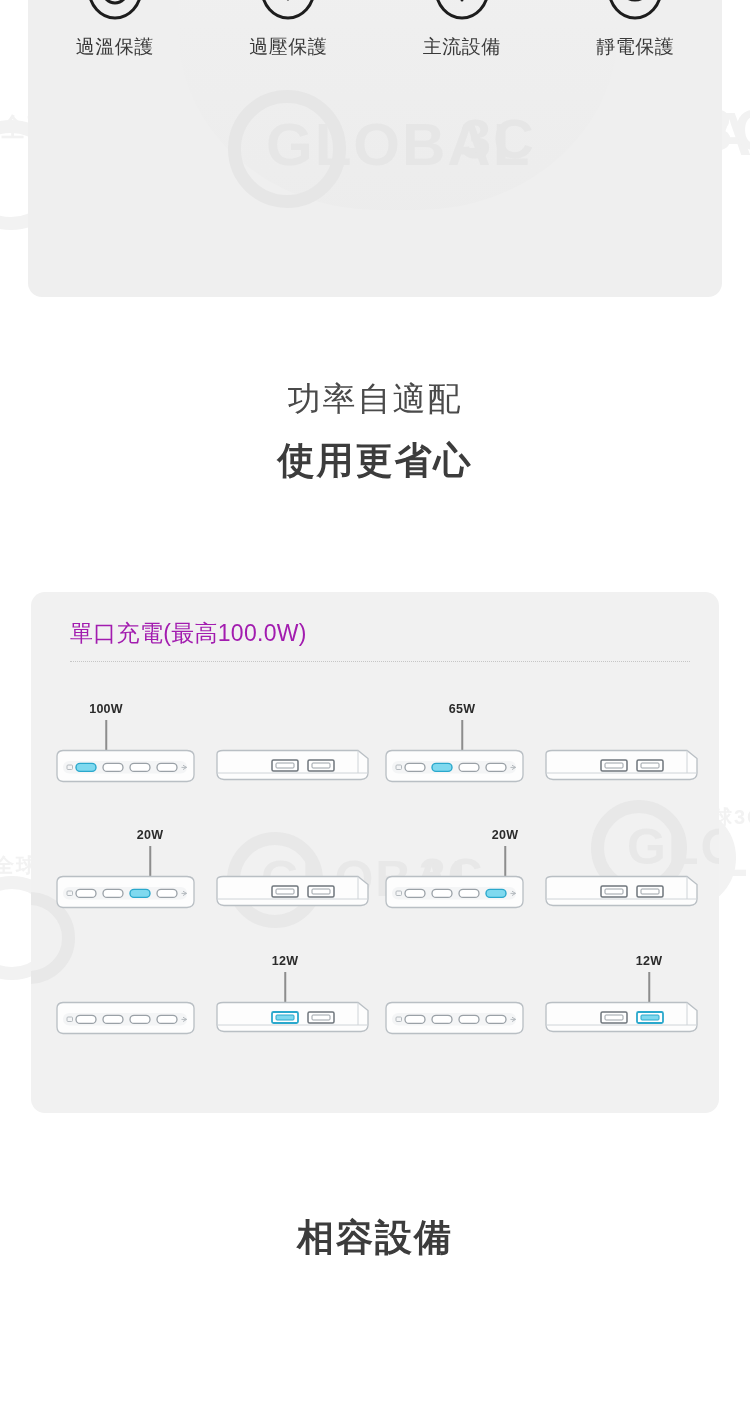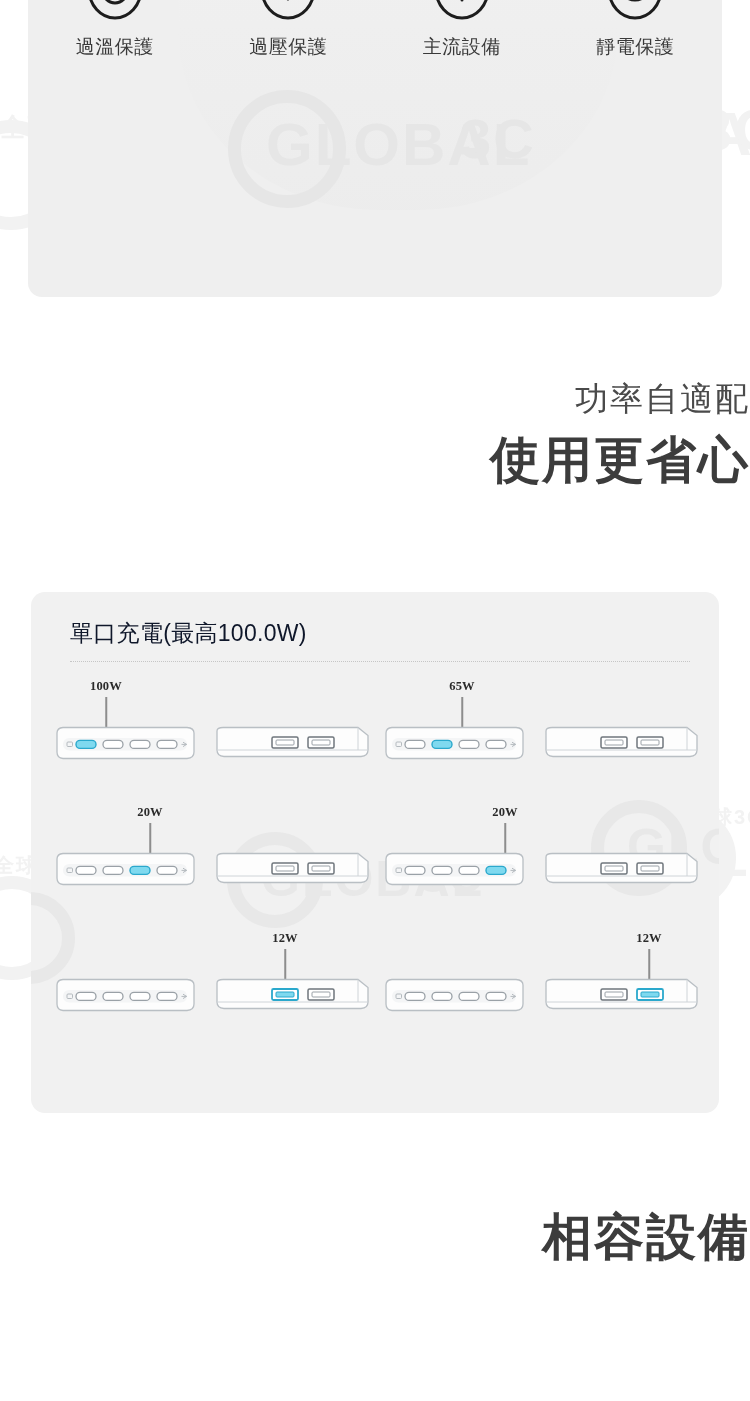--- a/index.html
+++ b/index.html
@@ -64,63 +64,62 @@
   }
   .prot-ic { width: 62px; height: 62px; display: block; }
   .prot-label {
     font-size: 19px;
     color: #3a3a3a;
     letter-spacing: .5px;
     white-space: nowrap;
   }
 
   
-  .head-block { position: absolute; left: 0; width: 750px; text-align: right; }
+  .head-block { position: absolute; left: 0; width: 750px; text-align: center; }
   .head-sub {
     font-size: 33px;
     color: #4a4a4a;
     letter-spacing: 2px;
     line-height: 1.25;
   }
   .head-main {
-    font-size: 50px;
+    font-size: 37px;
     font-weight: 700;
     color: #3c3c3c;
     letter-spacing: 2px;
     line-height: 1.3;
-    margin-top: 9px;
+    margin-top: 18px;
   }
 
   
   .chg-card {
     position: absolute;
     left: 31px; top: 592px;
     width: 688px; height: 521px;
     background: #f1f1f1;
     border-radius: 14px;
     overflow: hidden;
   }
   .chg-title {
     position: absolute;
     left: 39px; top: 26px;
     font-size: 23px;
-    color: #0f172a;
+    color: #a21caf;
     letter-spacing: .3px;
   }
   .chg-divider {
     position: absolute;
     left: 39px; top: 69px;
     width: 620px;
     border-top: 1px dotted #c6c6c6;
   }
   .chg-rows {
     position: absolute;
-    left: 0; top: 69px;
+    left: 0; top: 92px;
     width: 688px;
-    font-family: Liberation Serif, serif;
   }
   .chg-row {
     position: relative;
     height: 126px;
     display: flex;
     justify-content: space-between;
     padding: 0 17px;
   }
   .chg-half { position: relative; width: 325px; height: 126px; }
 

